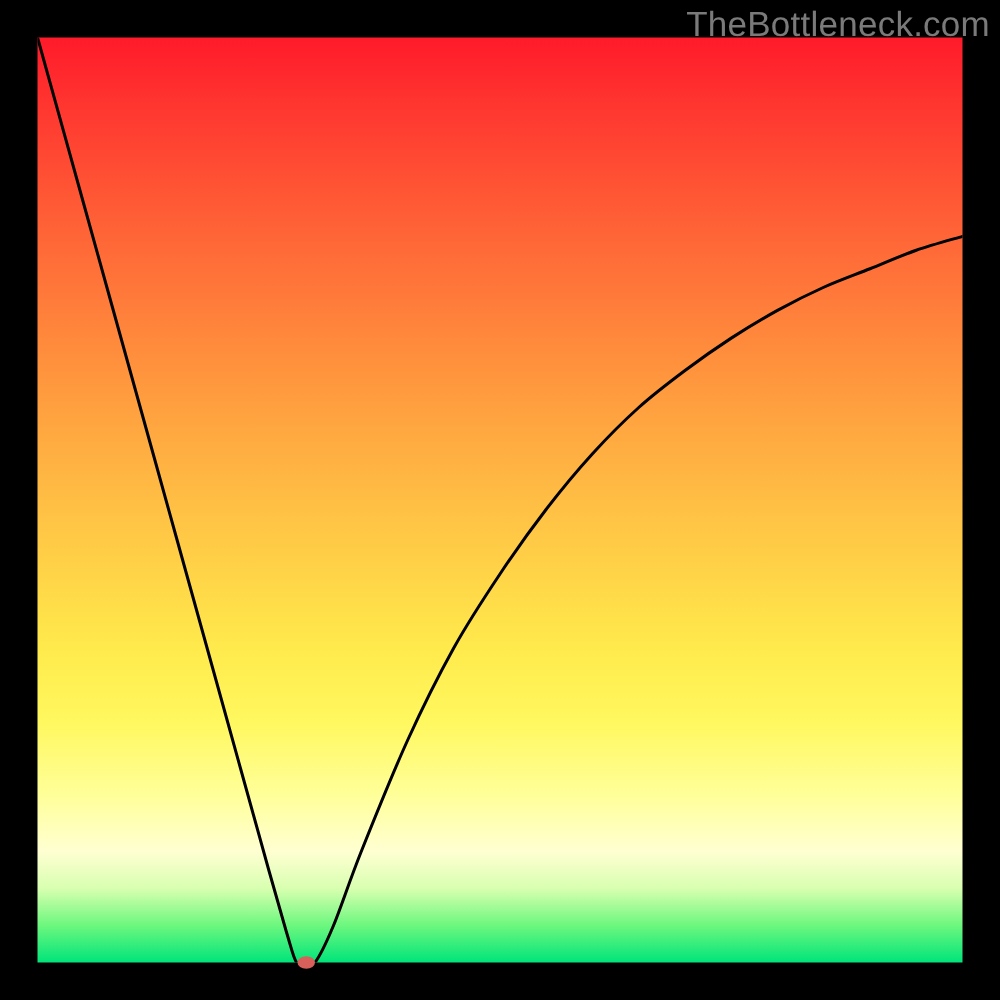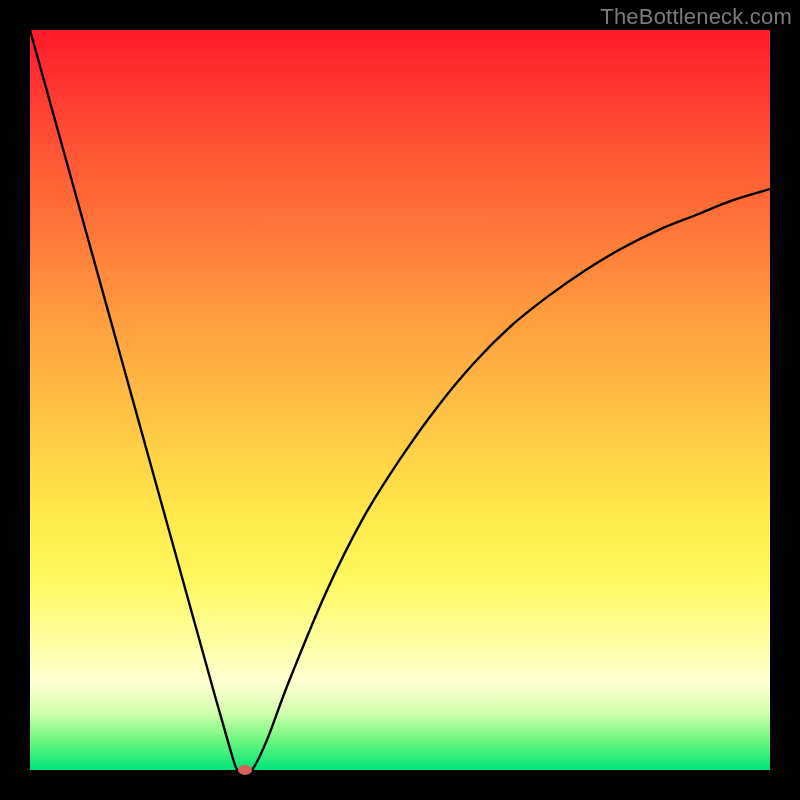--- a/index.html
+++ b/index.html
@@ -39,21 +39,21 @@
       #d8ffb0 92%,
       #6cf77e 96%,
       #00e47a 100%
     );
   }
   .watermark {
     position: absolute;
     top: 4px;
     right: 8px;
     color: #7a7a7a;
-    font-size: 22px;
+    font-size: 28px;
     font-weight: 500;
     letter-spacing: 0.2px;
     user-select: none;
   }
   svg.curve {
     position: absolute;
     left: 0;
     top: 0;
     width: 740px;
     height: 740px;

